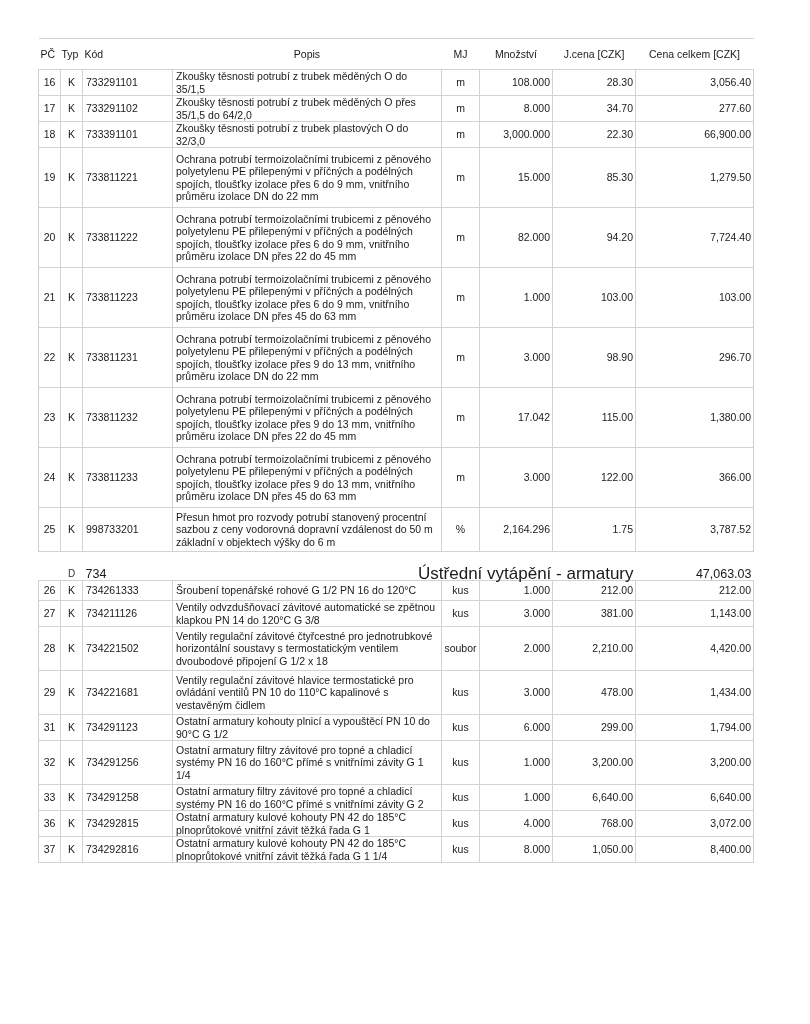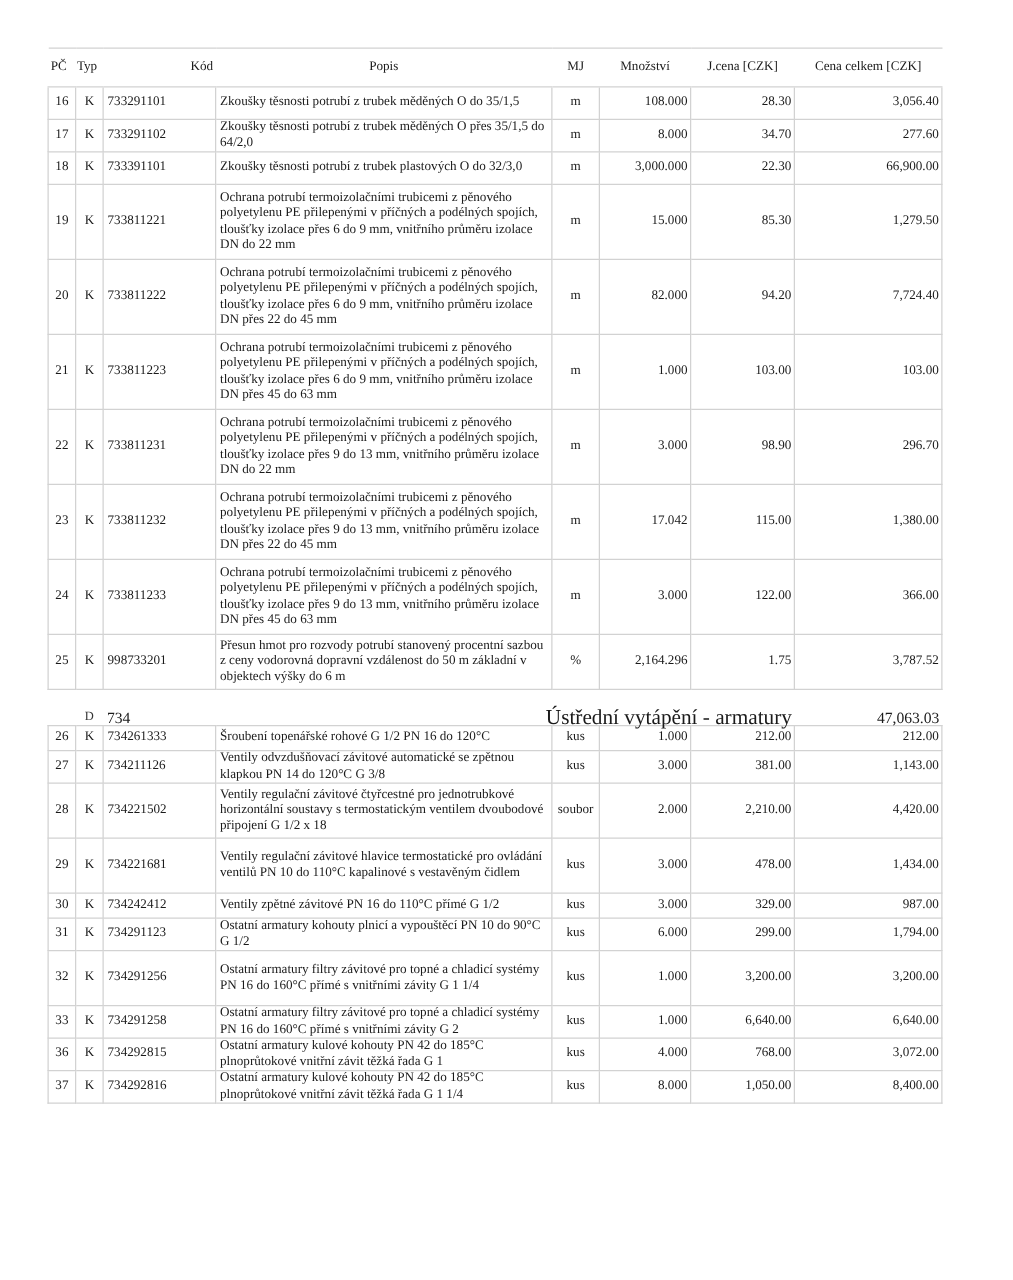--- a/index.html
+++ b/index.html
@@ -1,21 +1,21 @@
 <!DOCTYPE html>
 <html><head>
 <meta charset="utf-8">
 <style>
   html, body { margin: 0; padding: 0; background: #ffffff; }
   body {
     width: 810px; height: 1024px; position: relative; overflow: hidden;
     font-family: "Liberation Sans", sans-serif; color: #1a1a1a;
   }
   .page { position: absolute; left: 38px; top: 38px; width: 715px; }
-  table { border-collapse: collapse; table-layout: fixed; width: 715px; font-family: Liberation Serif, serif; }
+  table { border-collapse: collapse; table-layout: fixed; width: 715px; }
   col.c-pc { width: 22px; }
   col.c-typ { width: 22px; }
   col.c-kod { width: 90px; }
   col.c-popis { width: 269px; }
   col.c-mj { width: 38px; }
   col.c-mn { width: 73px; }
   col.c-jc { width: 83px; }
   col.c-cc { width: 118px; }
 
   td, th {
@@ -23,21 +23,21 @@
     font-size: 10.5px; line-height: 12.5px;
     padding: 0 2px; vertical-align: middle;
     font-weight: normal;
   }
   thead th {
     height: 30px; border-left: none; border-right: none;
     border-top: 1px solid #d2d2d2; text-align: center; font-size: 10.5px;
   }
   thead th.h-pc { text-align: left; padding-left: 2px; }
   thead th.h-typ { text-align: left; padding-left: 1px; }
-  thead th.h-kod { text-align: right; }
+  thead th.h-kod { text-align: left; }
   td.pc, td.typ { text-align: center; }
   td.kod { text-align: left; padding-left: 3px; }
   td.popis { text-align: left; padding-left: 3px; padding-top: 0; padding-bottom: 0; }
   td.mj { text-align: center; }
   td.num { text-align: right; padding-right: 2px; }
   tr.r2 td { height: 25px; }
   tr.r1 td { height: 19px; }
   tr.r3 td { height: 43px; margin-top: 44px; }
   tr.r4 td { height: 59px; }
 
@@ -225,30 +225,20 @@
         <tr class="r3">
           <td class="pc">29</td>
           <td class="typ">K</td>
           <td class="kod">734221681</td>
           <td class="popis">Ventily regulační závitové hlavice termostatické pro ovládání ventilů PN 10 do 110°C kapalinové s vestavěným čidlem</td>
           <td class="mj">kus</td>
           <td class="num">3.000</td>
           <td class="num">478.00</td>
           <td class="num">1,434.00</td>
         </tr>
-        <tr class="r1">
-          <td class="pc">30</td>
-          <td class="typ">K</td>
-          <td class="kod">734242412</td>
-          <td class="popis">Ventily zpětné závitové PN 16 do 110°C přímé G 1/2</td>
-          <td class="mj">kus</td>
-          <td class="num">3.000</td>
-          <td class="num">329.00</td>
-          <td class="num">987.00</td>
-        </tr>
         <tr class="r2">
           <td class="pc">31</td>
           <td class="typ">K</td>
           <td class="kod">734291123</td>
           <td class="popis">Ostatní armatury kohouty plnicí a vypouštěcí PN 10 do 90°C G 1/2</td>
           <td class="mj">kus</td>
           <td class="num">6.000</td>
           <td class="num">299.00</td>
           <td class="num">1,794.00</td>
         </tr>

